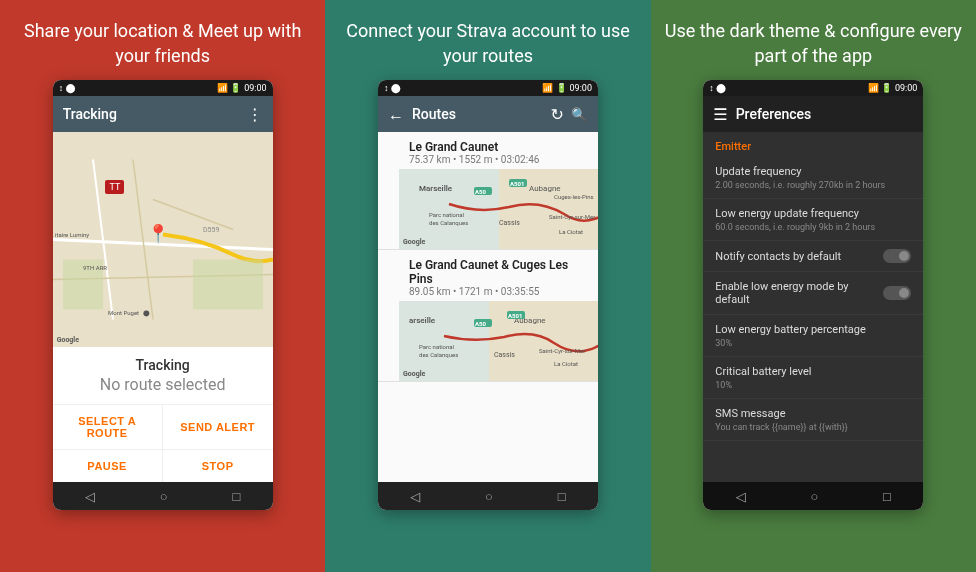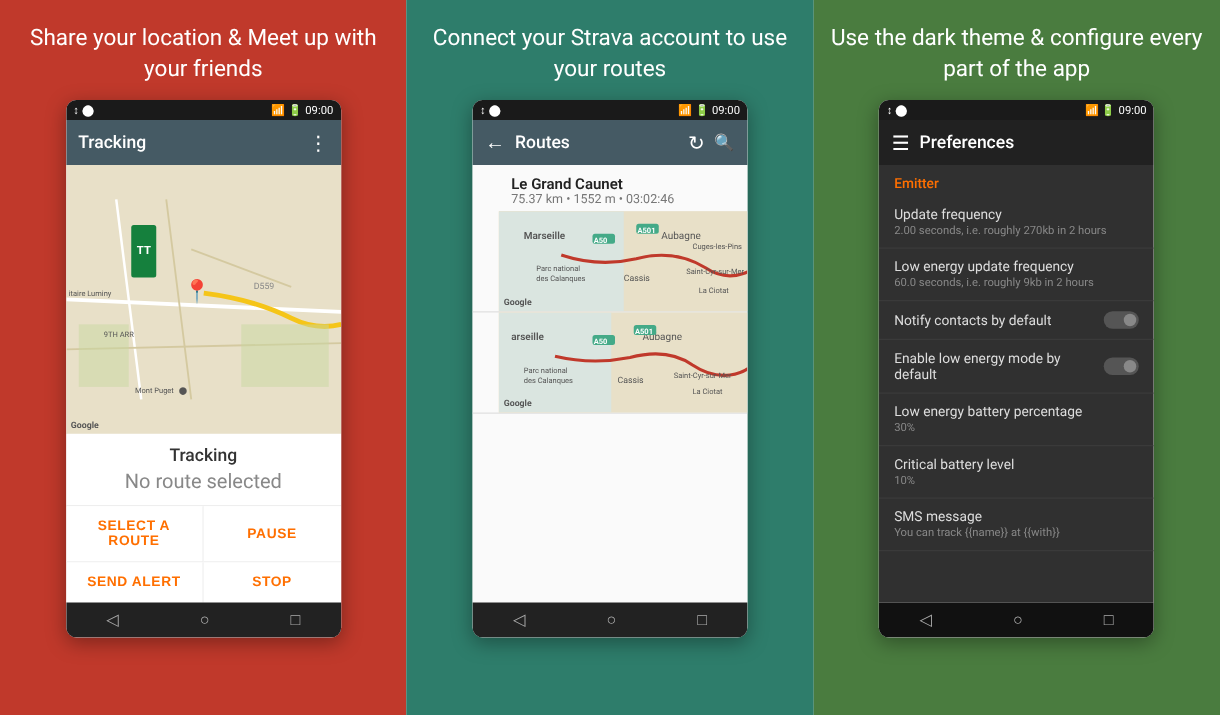--- a/index.html
+++ b/index.html
@@ -184,25 +184,25 @@
       font-size: 7px;
       color: #555;
       font-weight: 700;
     }
 
     
     .tt-marker {
       position: absolute;
       top: 22%;
       left: 24%;
-      background: #15803d;
+      background: #b91c1c;
       color: #fff;
       font-size: 9px;
-      font-weight: 700;
-      padding: 16px 4px;
+      font-weight: 400;
+      padding: 2px 4px;
       border-radius: 2px;
     }
     .location-pin {
       position: absolute;
       top: 47%;
       left: 48%;
       font-size: 18px;
       color: #c0392b;
       transform: translate(-50%, -50%);
     }
@@ -250,22 +250,22 @@
       <div class="google-mark">Google</div>
     </div>
 
     <div class="tracking-content">
       <div class="tracking-label">Tracking</div>
       <div class="tracking-sub">No route selected</div>
     </div>
 
     <div class="tracking-buttons">
       <button class="tracking-btn">SELECT A ROUTE</button>
+      <button class="tracking-btn">SEND ALERT</button>
       <button class="tracking-btn">PAUSE</button>
-      <button class="tracking-btn">SEND ALERT</button>
       <button class="tracking-btn">STOP</button>
     </div>
 
     <div class="nav-bar">
       <span class="nav-icon">◁</span>
       <span class="nav-icon">○</span>
       <span class="nav-icon">□</span>
     </div>
   </div>
 </div>
@@ -317,20 +317,24 @@
             <text x="100" y="56" font-size="7" fill="#555">Cassis</text>
             <text x="155" y="30" font-size="6" fill="#555">Cuges-les-Pins</text>
             <text x="160" y="65" font-size="6" fill="#555">La Ciotat</text>
             <text x="150" y="50" font-size="6" fill="#555">Saint-Cyr-sur-Mer</text>
           </svg>
           <div class="google-mark">Google</div>
         </div>
       </div>
 
       <div class="route-item">
+        <div class="route-item-header">
+          <div class="route-name">Le Grand Caunet &amp; Cuges Les Pins</div>
+          <div class="route-meta">89.05 km • 1721 m • 03:35:55</div>
+        </div>
         <div class="route-map">
           <svg width="220" height="80" viewBox="0 0 220 80" xmlns="http://www.w3.org/2000/svg">
             <rect width="220" height="80" fill="#e8e0c8"></rect>
             <rect x="0" y="0" width="90" height="80" fill="#d0e8f0" opacity="0.6"></rect>
             <text x="10" y="22" font-size="8" fill="#555" font-weight="600">arseille</text>
             <text x="115" y="22" font-size="8" fill="#555">Aubagne</text>
             <rect x="75" y="18" width="18" height="8" rx="2" fill="#4a8"></rect>
             <text x="76" y="25" font-size="6" fill="#fff" font-weight="700">A50</text>
             <rect x="108" y="10" width="18" height="8" rx="2" fill="#4a8"></rect>
             <text x="109" y="17" font-size="6" fill="#fff" font-weight="700">A501</text>

